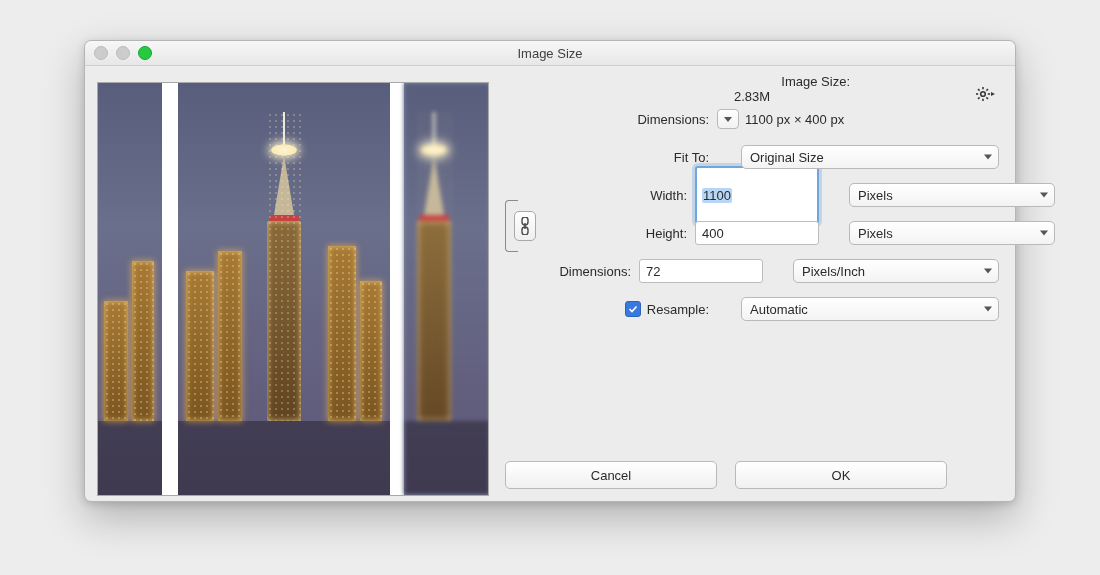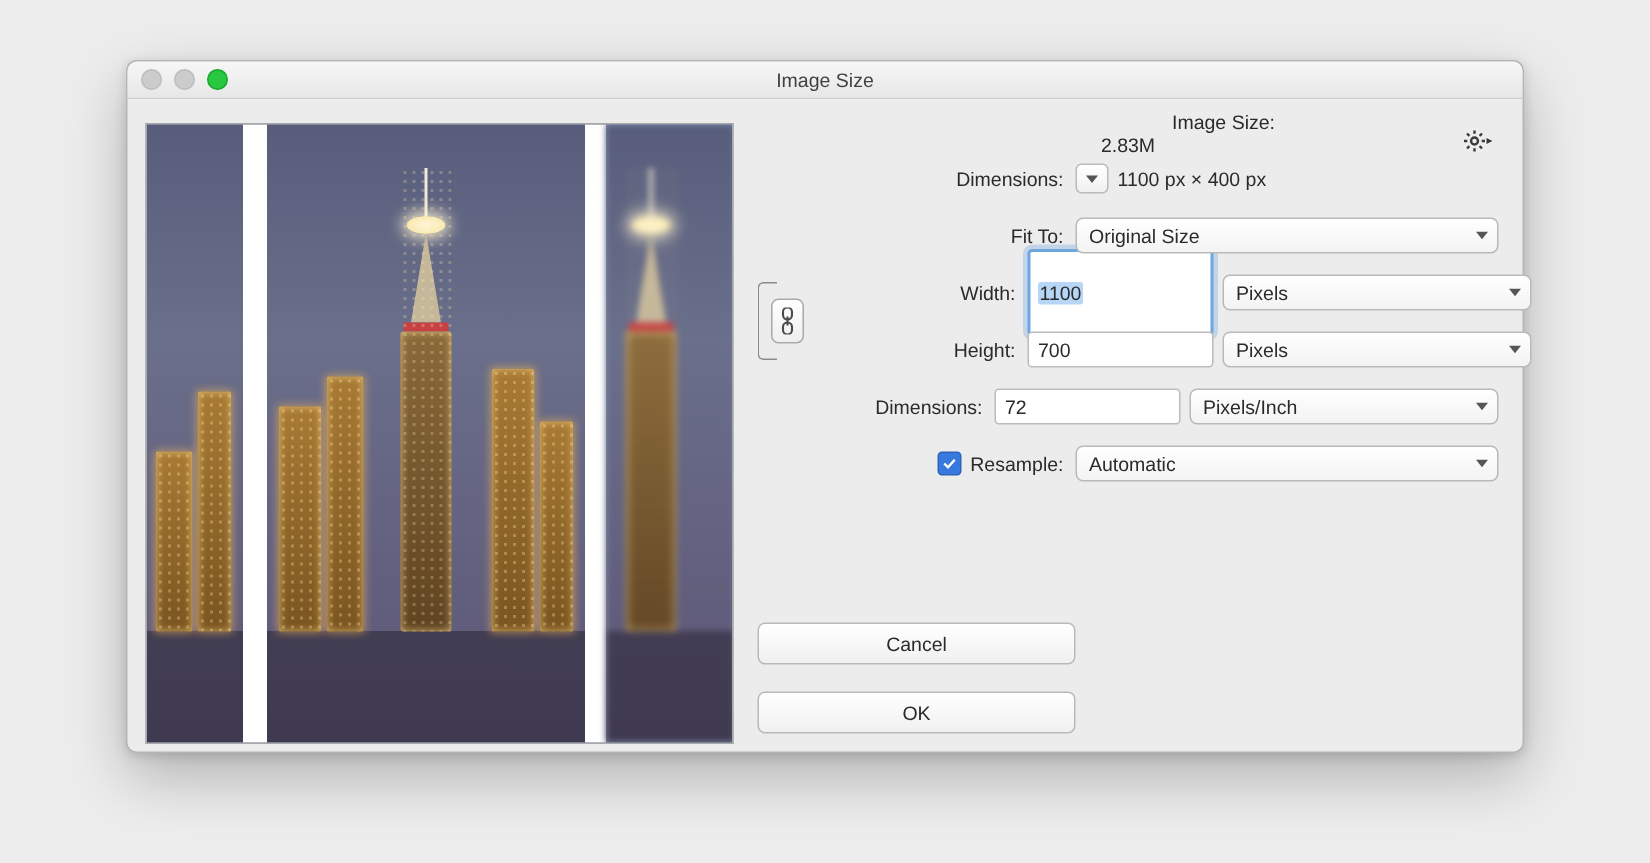--- a/index.html
+++ b/index.html
@@ -75,21 +75,21 @@
   .val{flex:1;display:flex;align-items:center;gap:6px;}
 
   .chip{width:20px;height:18px;border:1px solid #b9b9b9;border-radius:4px;
     background:linear-gradient(#ffffff,#f1f1f1);display:inline-flex;
     align-items:center;justify-content:center;position:relative;}
   .chip::after{content:"";width:0;height:0;border-left:4px solid transparent;
     border-right:4px solid transparent;border-top:5px solid #555;}
 
   .select{flex:1;height:22px;border:1px solid #b9b9b9;border-radius:5px;
     background:linear-gradient(#ffffff,#f3f3f3);display:flex;align-items:center;
-    padding:0 22px 0 8px;position:relative;min-width:0;cursor:default;}
+    padding:0 22px 0 8px;position:relative;min-width:0;cursor:default;margin-left:24px;}
   .select .caret{position:absolute;right:6px;top:50%;transform:translateY(-50%);
     width:0;height:0;border-left:4px solid transparent;border-right:4px solid transparent;
     border-top:5px solid #555;}
   .select.units{flex:0 0 174px;}
 
   .input{width:110px;height:22px;border:1px solid #bcbcbc;border-radius:3px;
     background:#fff;padding:0 6px;display:flex;align-items:center;}
   .input.focused{border:2px solid #6ea6e0;box-shadow:0 0 0 3px rgba(120,170,220,.35);padding:16px 5px;}
   .input span.seltext{background:#b7d5f4;border-radius:2px;padding:0 1px;}
 
@@ -102,25 +102,25 @@
   .shift{margin-left:32px;}
 
   
   .linkcol{position:relative;width:32px;height:64px;flex:0 0 32px;}
   .linkcol .br{position:absolute;left:0;top:6px;bottom:6px;width:12px;
     border:1.5px solid #8a8a8a;border-right:none;border-radius:4px 0 0 4px;}
   .linkcol .ic{position:absolute;left:9px;top:50%;transform:translateY(-50%);
     width:20px;height:28px;border:1px solid #a9a9a9;border-radius:5px;
     background:linear-gradient(#ffffff,#efefef);display:flex;align-items:center;justify-content:center;}
 
-  .hw-block{display:flex;align-items:flex-start;}
+  .hw-block{display:flex;align-items:flex-end;gap:10px;}
   .hw-right{flex:1;}
 
   
-  .footer{position:absolute;left:0;right:0;bottom:0;display:flex;gap:18px;flex-direction:column;}
+  .footer{position:absolute;left:0;right:0;bottom:0;display:flex;gap:18px;}
   .btn{height:26px;border:1px solid #b9b9b9;border-radius:5px;width:210px;
     background:linear-gradient(#ffffff,#f0f0f0);display:flex;align-items:center;justify-content:center;
     cursor:default;}
 </style>
 </head>
 <body>
 
 <div class="win">
 
   <div class="titlebar">
@@ -248,21 +248,21 @@
               <div class="select units">
                 <span>Pixels</span>
                   <span class="caret"></span>
               </div>
             </div>
           </div>
           <div class="row">
             <div class="lbl" style="width:140px">Height:</div>
             <div class="val">
               <div class="input">
-                <span>700</span>
+                <span>400</span>
               </div>
               <div class="select units">
                 <span>Pixels</span>
                   <span class="caret"></span>
               </div>
             </div>
           </div>
         </div>
       </div>
 

